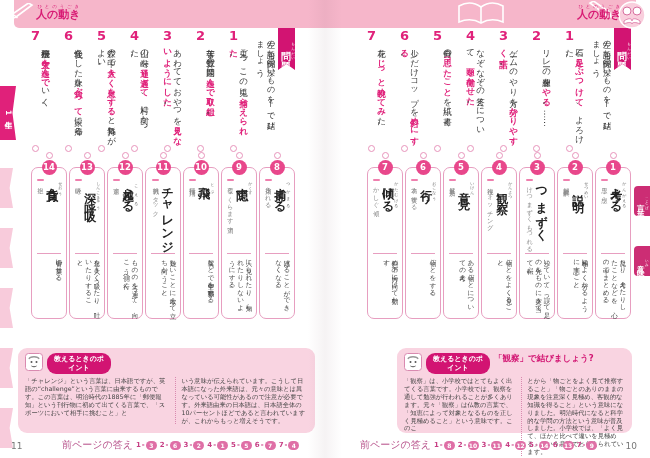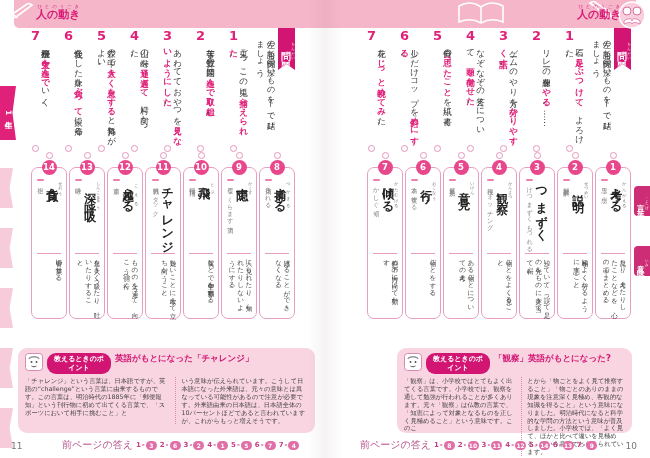--- a/index.html
+++ b/index.html
@@ -253,21 +253,20 @@
   <div class="point-box">
     <div class="pb-head">
       <svg class="teacher" width="18" height="18" viewBox="0 0 18 18">
         <rect x="0.5" y="0.5" width="17" height="17" rx="3" fill="#fff" stroke="#d98ab0"></rect>
         <path d="M4 6c1-3 9-3 10 0" fill="none" stroke="#999" stroke-width="1.4"></path>
         <circle cx="6.5" cy="9" r="1" fill="#555"></circle>
           <circle cx="11.5" cy="9" r="1" fill="#555"></circle>
         <path d="M6.5 13c1.5 1 3.5 1 5 0" fill="none" stroke="#555"></path>
       </svg>
       <div class="pb-badge">教えるときのポイント</div>
-      <div class="pb-title">英語がもとになった「チャレンジ」</div>
     </div>
     <div class="pb-body">
       <div class="pb-col1">「チャレンジ」という言葉は、日本語ですが、英語の“challenge”という言葉に由来するものです。この言葉は、明治時代の1885年に「郵便報知」という刊行物に初めて出てくる言葉で、「スポーツにおいて相手に挑むこと」と</div>
       <div class="pb-col2">いう意味が伝えられています。こうして日本語になった外来語は、元々の意味とは異なっている可能性があるので注意が必要です。外来語由来の日本語は、日本語全体の10パーセントほどであると言われていますが、これからもっと増えそうです。</div>
     </div>
   </div>
   <div class="page-num">11</div>
   <div class="answers">
     <span class="answers-label">前ページの答え</span>
 
@@ -459,21 +458,21 @@
   <div class="point-box">
     <div class="pb-head">
       <svg class="teacher" width="18" height="18" viewBox="0 0 18 18">
         <rect x="0.5" y="0.5" width="17" height="17" rx="3" fill="#fff" stroke="#d98ab0"></rect>
         <path d="M4 6c1-3 9-3 10 0" fill="none" stroke="#999" stroke-width="1.4"></path>
         <circle cx="6.5" cy="9" r="1" fill="#555"></circle>
           <circle cx="11.5" cy="9" r="1" fill="#555"></circle>
         <path d="M6.5 13c1.5 1 3.5 1 5 0" fill="none" stroke="#555"></path>
       </svg>
       <div class="pb-badge">教えるときのポイント</div>
-      <div class="pb-title">「観察」英語がもとになった?</div>
+      <div class="pb-title">「観察」で結びましょう?</div>
     </div>
     <div class="pb-body">
       <div class="pb-col1">「観察」は、小学校ではとてもよく出てくる言葉です。小学校では、観察を通して勉強が行われることが多くあります。元々「観察」は仏教の言葉で、「知恵によって対象となるものを正しく見極めること」という意味です。このこ</div>
       <div class="pb-col2">とから「物ごとをよく見て推察すること」「物ごとのありのままの現象を注意深く見極め、客観的な知識を得ること」という意味になりました。明治時代になると科学的な学問の方法という意味が普及しました。小学校では、「よく見て、ほかと比べて違いを見極める」という意味でとらえられています。</div>
     </div>
   </div>
   <div class="page-num">10</div>
   <div class="answers">
     <span class="answers-label">前ページの答え</span>
 

